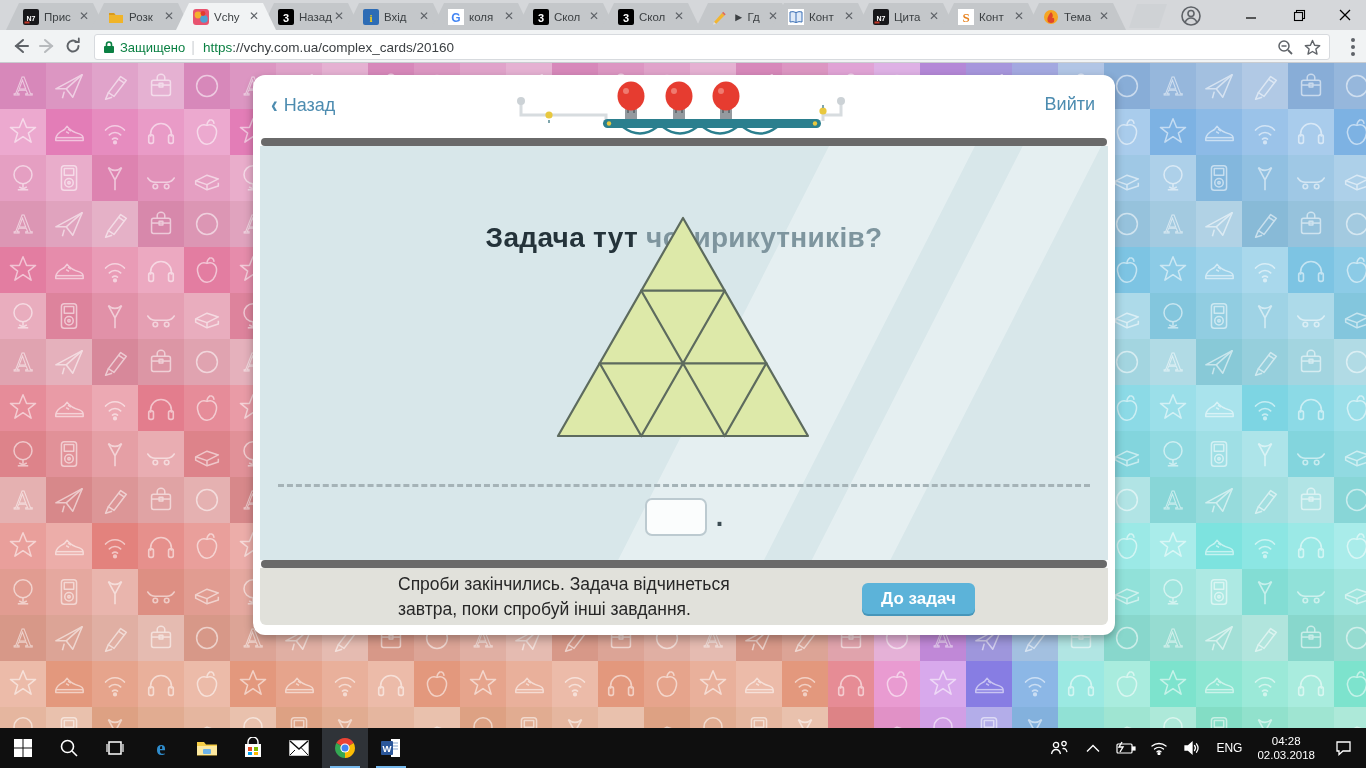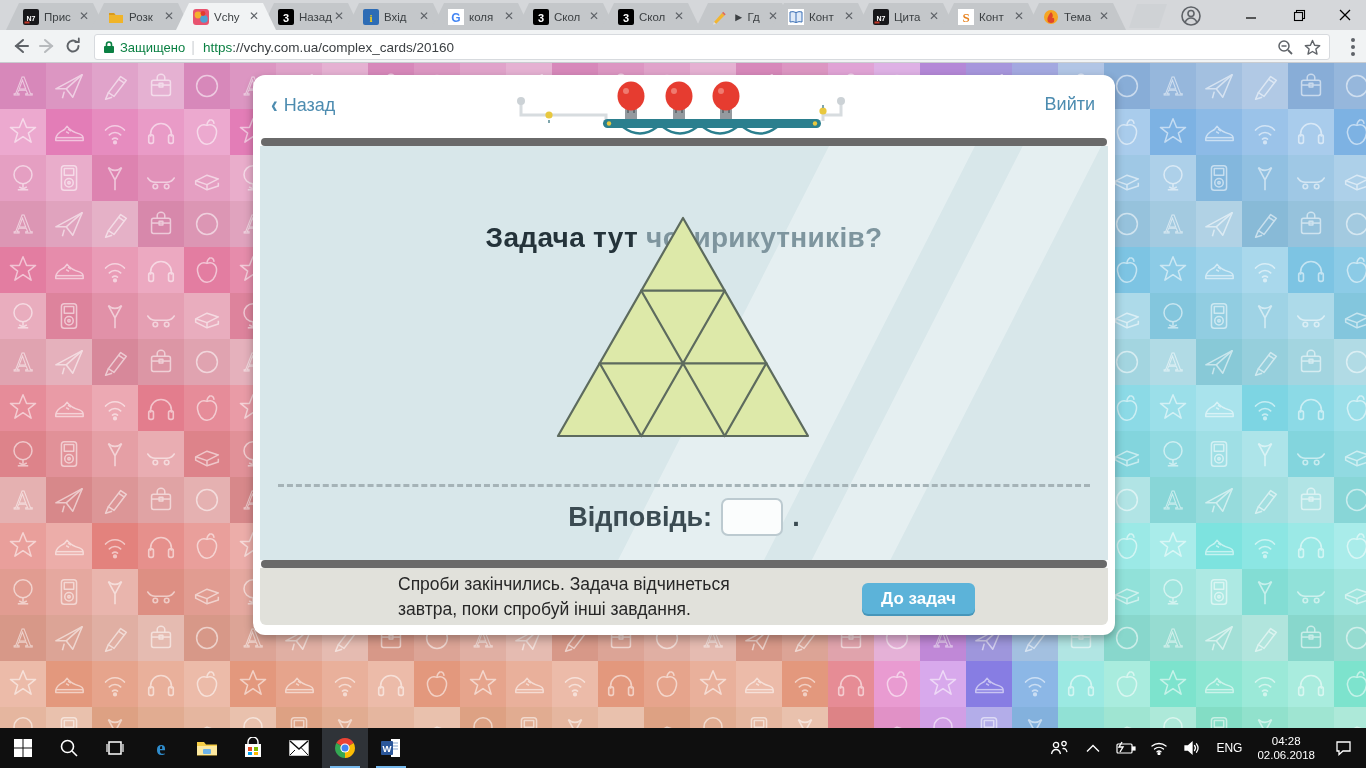--- a/index.html
+++ b/index.html
@@ -2708,21 +2708,20 @@
           <line x1="174.7" y1="80.7" x2="91.3" y2="226"></line>
           <line x1="216.3" y1="153.3" x2="174.7" y2="226"></line>
           <line x1="91.3" y1="80.7" x2="174.7" y2="226"></line>
           <line x1="49.7" y1="153.3" x2="91.3" y2="226"></line>
         </g>
       </svg>
 
       <div class="dashed-sep"></div>
 
       <div class="answer-row">
-        <span class="answer-label">Відповідь:</span>
         <input class="answer-input" value="" style="">
         <span class="answer-period">.</span>
       </div>
     </div>
 
     <div class="bar bar-bottom"></div>
 
     <div class="card-footer">
       <div class="foot-text">
         <div>Спроби закінчились. Задача відчинеться</div>
@@ -2835,21 +2834,21 @@
       <div class="tray-icon">
         <svg width="18" height="14" fill="none" stroke="#fff" stroke-width="1.3" stroke-linecap="round">
             <path d="M2,5 h3 l4,-3.5 v11 l-4,-3.5 h-3 Z" fill="#fff"></path>
             <path d="M11.5,4.5 a4,4 0 0 1 0,5"></path>
             <path d="M13.5,2.8 a7,7 0 0 1 0,8.4"></path>
           </svg>
       </div>
       <div class="tray-lang">ENG</div>
       <div class="tray-clock">
         <div>04:28</div>
-        <div>02.06.2018</div>
+        <div>02.03.2018</div>
       </div>
       <div class="tray-action">
         <svg width="17" height="16" fill="none" stroke="#fff" stroke-width="1.3">
             <path d="M2,2 H15 V11 H8 L4,14.5 V11 H2 Z"></path>
           </svg>
       </div>
     </div>
   </div>
 
 </div>

